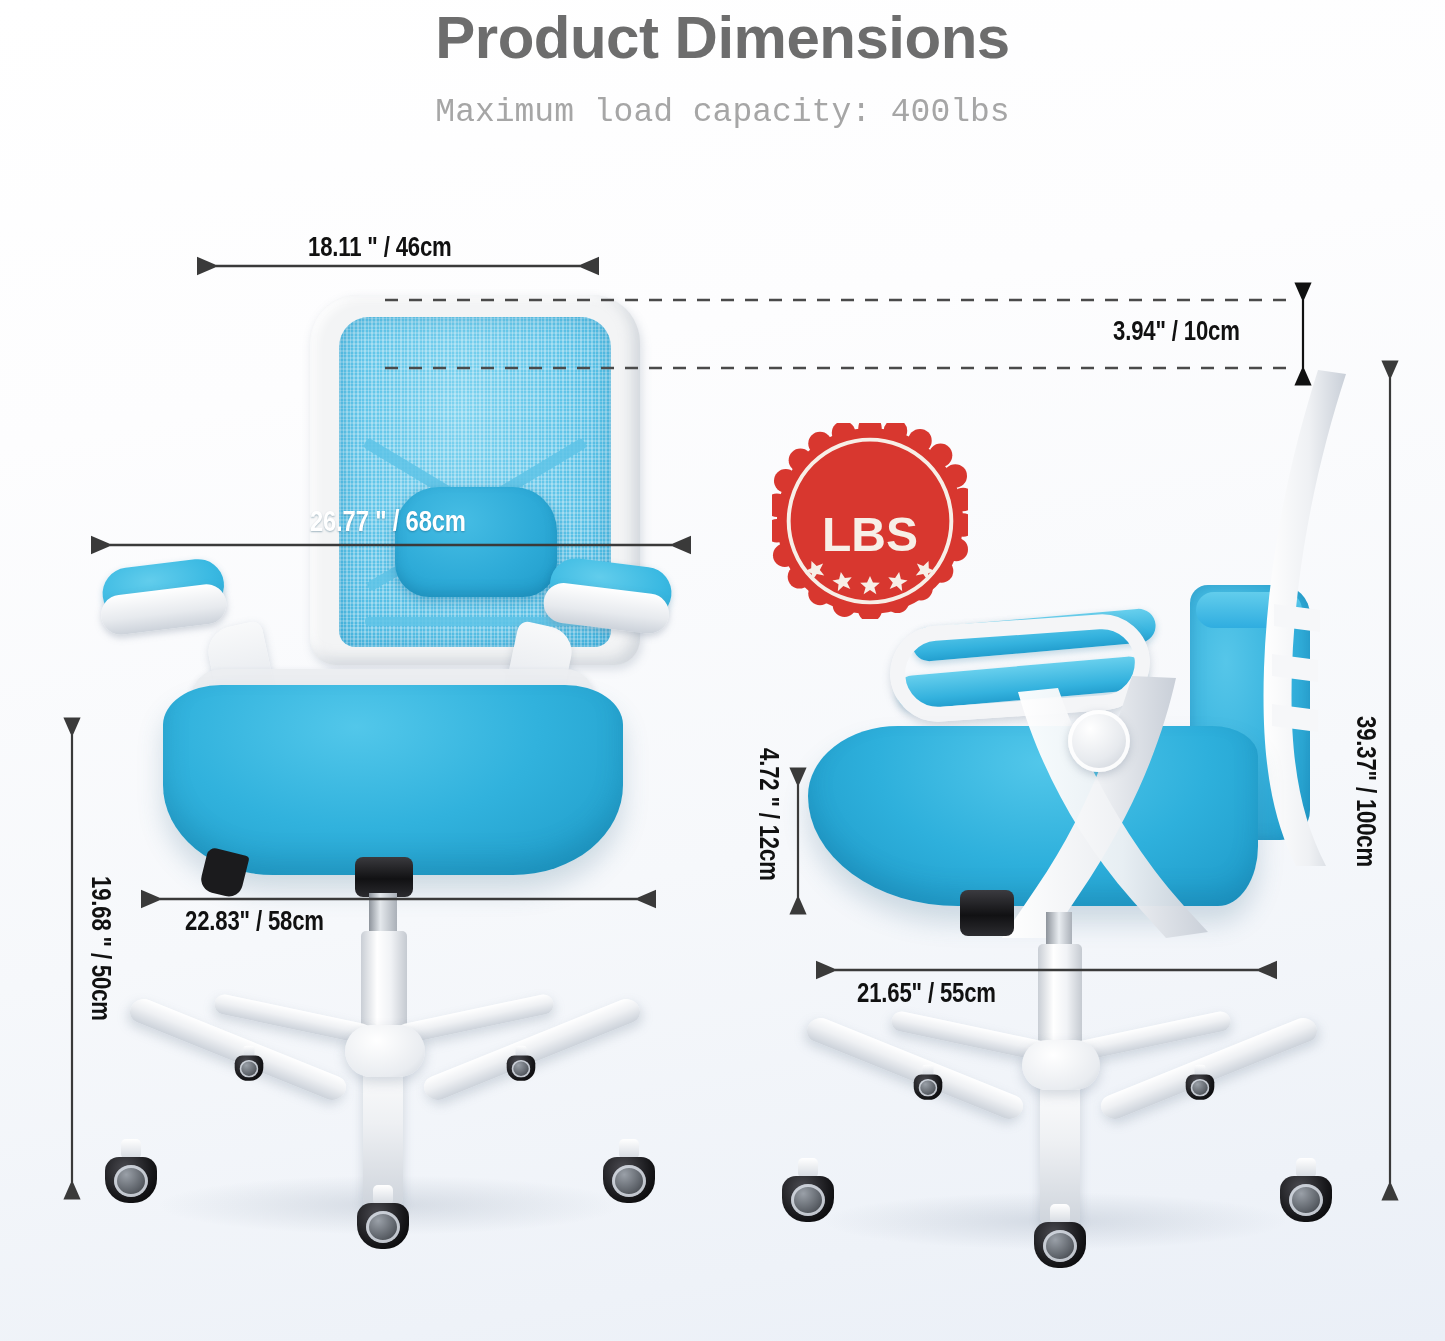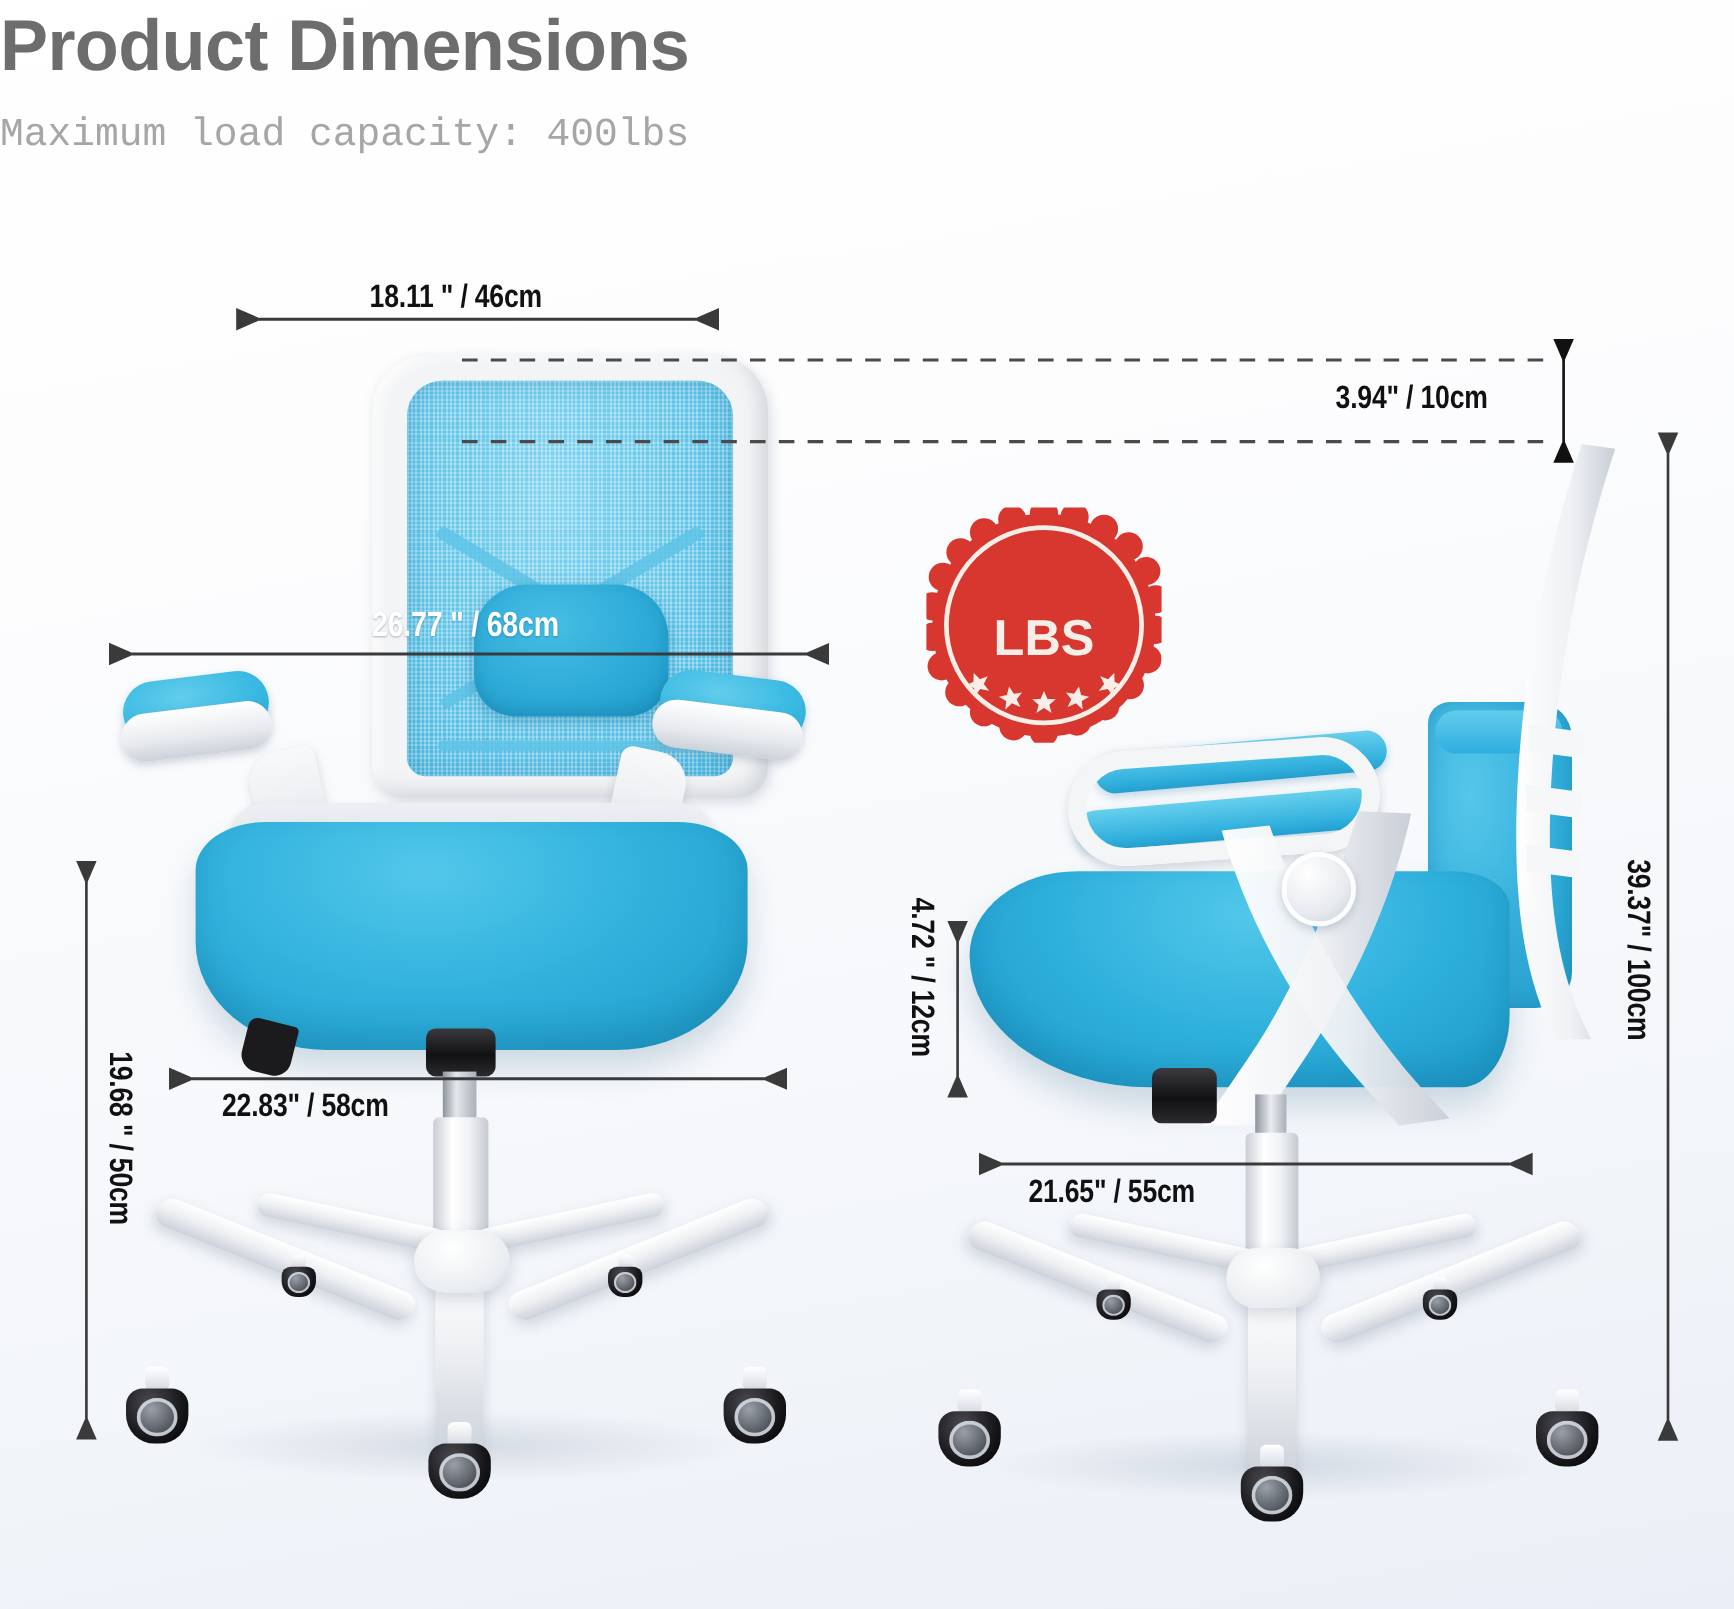--- a/index.html
+++ b/index.html
@@ -8,21 +8,21 @@
     font-family: "Liberation Sans", sans-serif;
     overflow: hidden;
   }
   #page {
     position: relative;
     width: 1445px; height: 1341px;
     background: linear-gradient(170deg, #ffffff 0%, #fdfdfe 28%, #f6f8fb 62%, #eef2f8 88%, #eaeff7 100%);
   }
 
   
-  .header { position:absolute; left:0; top:0; width:1445px; }
+  .header { position:absolute; left:0; top:0; width:1445px; text-align:center; }
   .title {
     font-size: 60px; font-weight: 700; color:#6d6d6d;
     letter-spacing:-0.5px; line-height:1; padding-top:8px;
     font-family:"Liberation Sans", sans-serif;
   }
   .subtitle {
     font-size: 33px; font-weight: 400; color:#a6a6a6;
     padding-top: 26px; letter-spacing:0px;font-family:Liberation Mono, monospace;
   }
 
@@ -448,17 +448,17 @@
         </g>
         <g transform="translate(128,162) rotate(10) scale(1.25)">
           <path d="M0,-8 L2.4,-2.6 L8,-2.4 L3.6,1.4 L5.2,7 L0,3.6 L-5.2,7 L-3.6,1.4 L-8,-2.4 L-2.4,-2.6 Z"></path>
         </g>
         <g transform="translate(156,150) rotate(22) scale(1.25)">
           <path d="M0,-8 L2.4,-2.6 L8,-2.4 L3.6,1.4 L5.2,7 L0,3.6 L-5.2,7 L-3.6,1.4 L-8,-2.4 L-2.4,-2.6 Z"></path>
         </g>
       </g>
     </svg>
     <div style="position:absolute; left:0; top:88px; width:196px; text-align:center;
-                color:#f7efe7; font-size:42px; font-weight:700; line-height:1;
+                color:#f7efe7; font-size:48px; font-weight:700; line-height:1;
                 font-family:'Liberation Sans', sans-serif; letter-spacing:0px;">LBS</div>
   </div>
 
 </div>
 
 </body></html>

